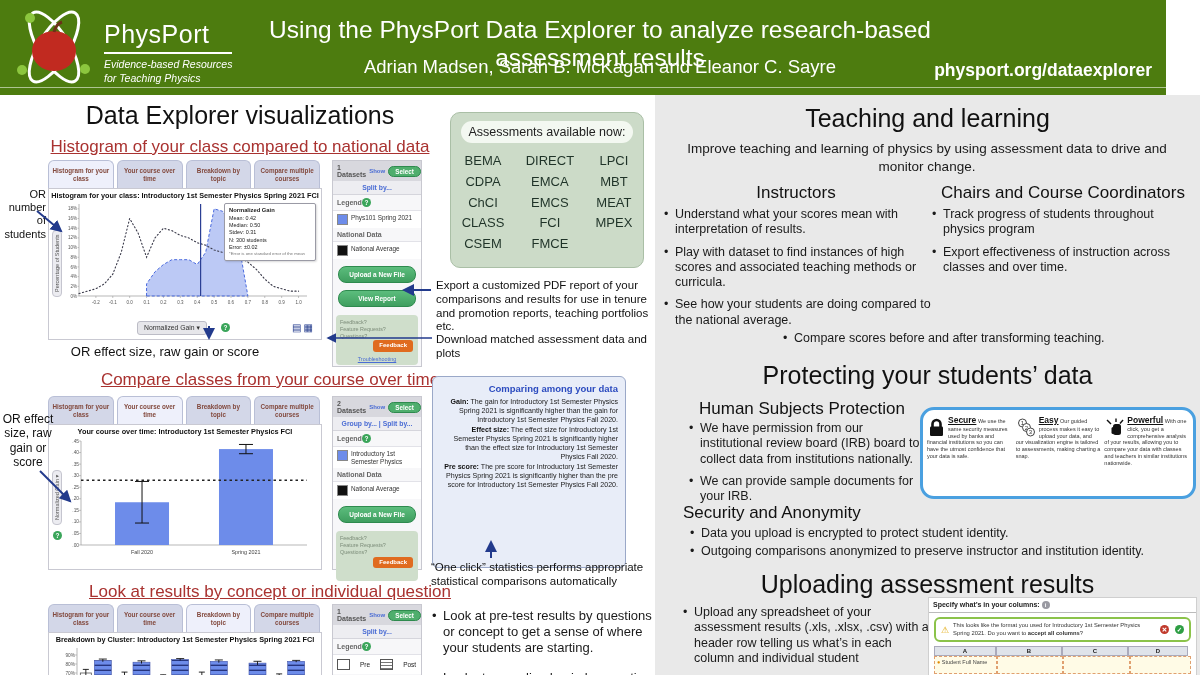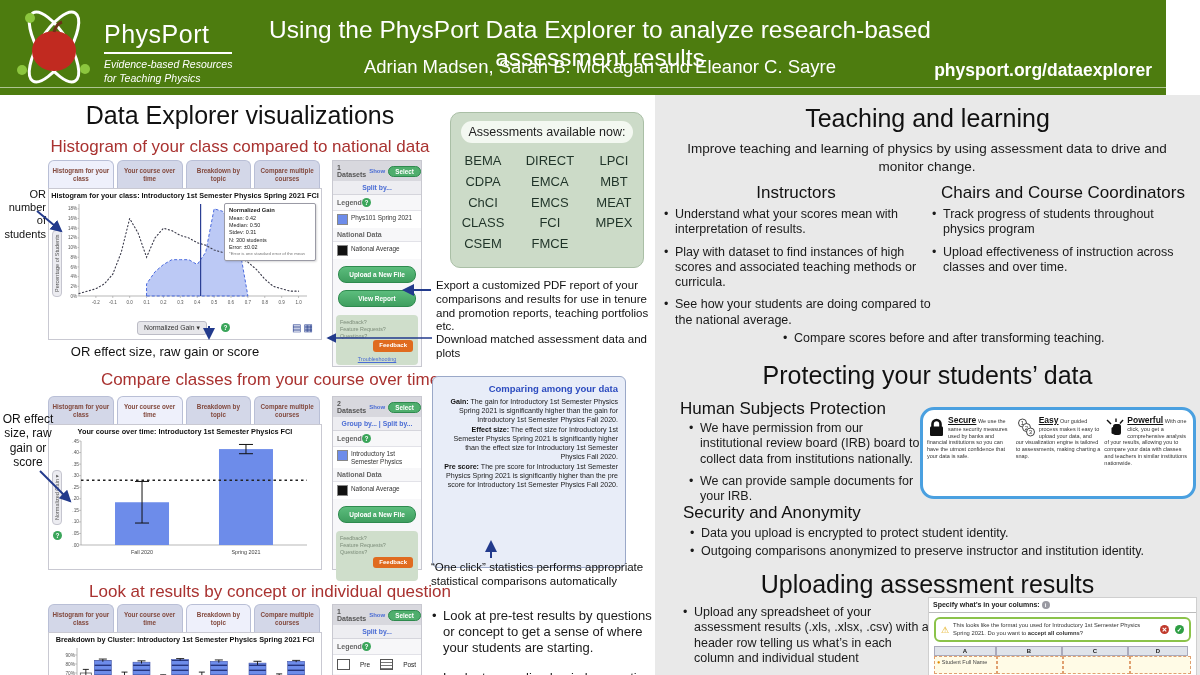--- a/index.html
+++ b/index.html
@@ -15,21 +15,21 @@
   .tagline{position:absolute;left:104px;top:58px;font-size:10.5px;font-style:italic;line-height:1.3;}
   .hdr-title{position:absolute;left:250px;top:16px;width:700px;text-align:center;font-size:24.5px;}
   .hdr-authors{position:absolute;left:250px;top:56px;width:700px;text-align:center;font-size:18.5px;}
   .hdr-url{position:absolute;right:14px;top:60px;width:280px;text-align:right;font-size:17.5px;font-weight:bold;}
 
   
   .left-col{position:absolute;left:0;top:95px;width:655px;height:580px;background:#fff;}
   .right-col{position:absolute;left:655px;top:95px;width:545px;height:580px;background:#e9e9e9;}
 
   .h1p{font-size:25px;text-align:center;color:#111;}
-  .h2r{font-size:17px;text-align:center;color:#a93230;}
+  .h2r{font-size:17px;text-align:center;color:#a93230;text-decoration:underline;}
   .h3p{font-size:17px;color:#111;}
   .note{font-size:11.5px;color:#111;line-height:1.2;}
   .bullets .bullet{position:relative;padding-left:11px;margin-bottom:7px;line-height:1.22;}
   .bullets .bullet::before{content:"\2022";position:absolute;left:0;top:0;}
 
   
   .shot{position:absolute;}
   .tabs{position:absolute;left:0;top:0;width:272px;height:28px;display:flex;gap:3px;}
   .tab{flex:1;background:#d3d7e8;border:1px solid #b9bfd6;border-bottom:none;border-radius:6px 6px 0 0;
        font-size:6.3px;font-weight:bold;color:#82493d;text-align:center;display:flex;align-items:center;justify-content:center;line-height:1.15;padding:1px 3px;}
@@ -532,30 +532,30 @@
     <div class="h3p abs" style="left:5px;top:88px;width:272px;text-align:center;">Instructors</div>
     <div class="bullets abs" style="left:9px;top:112px;width:268px;font-size:12.5px;">
       <div class="bullet">Understand what your scores mean with interpretation of results.</div>
       <div class="bullet">Play with dataset to find instances of high scores and associated teaching methods or curricula.</div>
       <div class="bullet">See how your students are doing compared to the national average.</div>
     </div>
 
     <div class="h3p abs" style="left:273px;top:88px;width:270px;text-align:center;">Chairs and Course Coordinators</div>
     <div class="bullets abs" style="left:277px;top:112px;width:266px;font-size:12.5px;">
       <div class="bullet">Track progress of students throughout physics program</div>
-      <div class="bullet">Upload effectiveness of instruction across classes and over time.</div>
+      <div class="bullet">Export effectiveness of instruction across classes and over time.</div>
     </div>
 
     <div class="bullets abs" style="left:128px;top:236px;width:360px;font-size:12.5px;">
       <div class="bullet">Compare scores before and after transforming teaching.</div>
     </div>
 
     <div class="h1p abs" style="left:25px;top:266px;width:495px;">Protecting your students’ data</div>
 
-    <div class="h3p abs" style="left:25px;top:304px;">Human Subjects Protection</div>
+    <div class="h3p abs" style="left:44px;top:304px;">Human Subjects Protection</div>
     <div class="bullets abs" style="left:34px;top:326px;width:238px;font-size:12.5px;">
       <div class="bullet">We have permission from our institutional review board (IRB) board to collect data from institutions nationally.</div>
       <div class="bullet">We can provide sample documents for your IRB.</div>
     </div>
 
     <div class="badge-box" style="left:265px;top:312px;width:262px;height:76px;">
       <div class="badge">
         <svg class="badge-icon" width="17" height="19" viewBox="0 0 17 19">
           <path d="M4.5 9 V6 a4 4 0 0 1 8 0 V9" fill="none" stroke="#111" stroke-width="2.6"></path>
           <rect x="2" y="8.5" width="13" height="9.5" rx="1.2" fill="#111"></rect>

